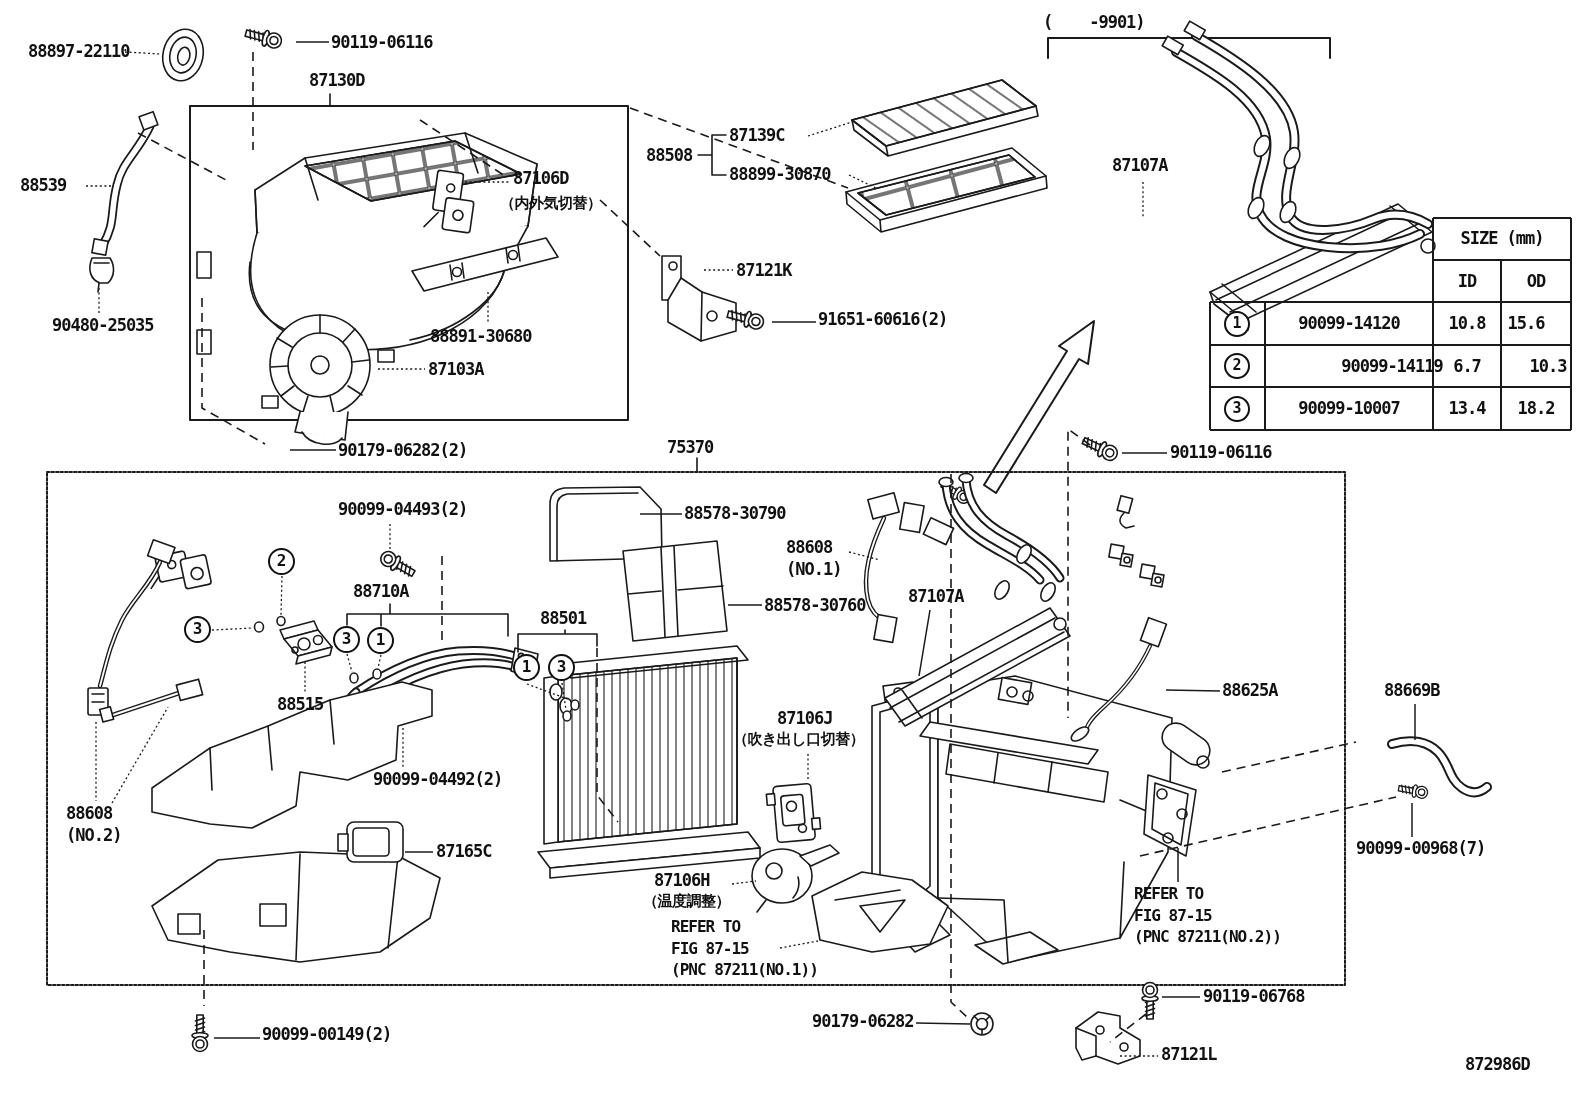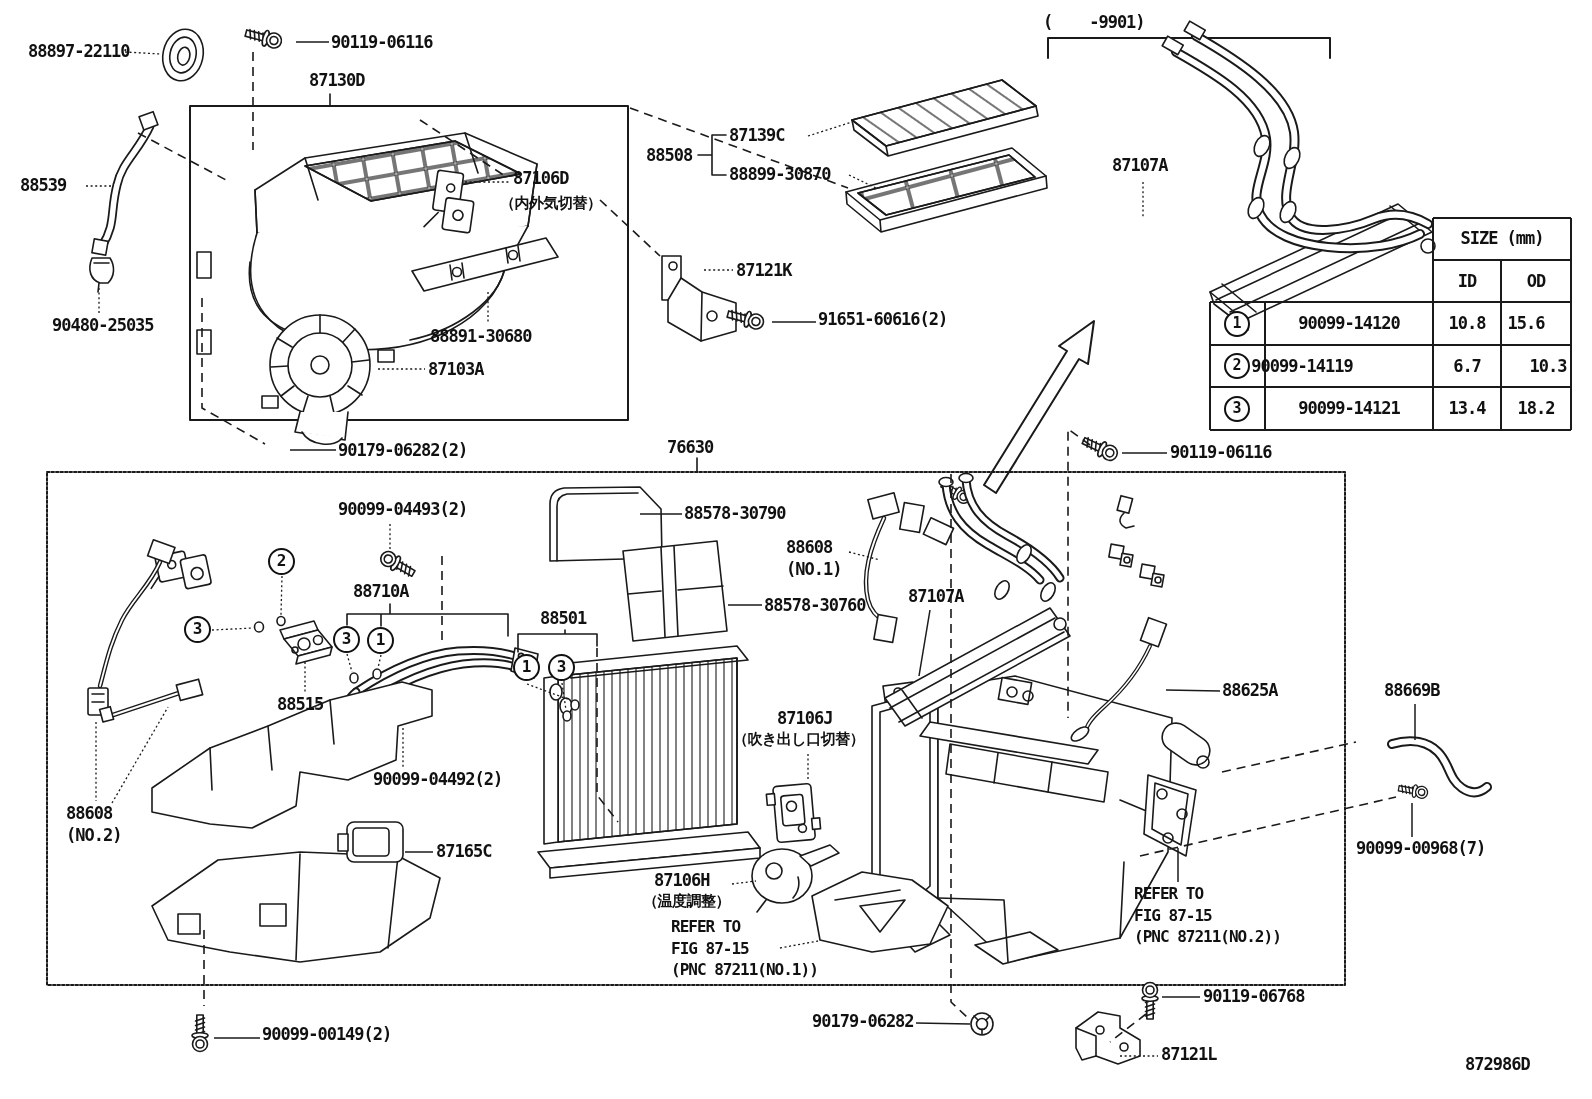--- a/index.html
+++ b/index.html
@@ -454,21 +454,21 @@
 <div class="lbl" style="left:428px;top:360px">87103A</div>
 <div class="lbl" style="left:338px;top:441px">90179-06282(2)</div>
 <div class="lbl" style="left:729px;top:126px">87139C</div>
 <div class="lbl" style="left:646px;top:146px">88508</div>
 <div class="lbl" style="left:729px;top:165px">88899-30870</div>
 <div class="lbl" style="left:736px;top:261px">87121K</div>
 <div class="lbl" style="left:818px;top:310px">91651-60616(2)</div>
 <div class="lbl" style="left:1043px;top:13px">(    -9901)</div>
 <div class="lbl" style="left:1112px;top:156px">87107A</div>
 <div class="lbl" style="left:1170px;top:443px">90119-06116</div>
-<div class="lbl" style="left:667px;top:438px">76630</div>
+<div class="lbl" style="left:667px;top:438px">75370</div>
 <div class="lbl" style="left:684px;top:504px">88578-30790</div>
 <div class="lbl" style="left:786px;top:538px">88608</div>
 <div class="lbl" style="left:786px;top:560px">(NO.1)</div>
 <div class="lbl" style="left:764px;top:596px">88578-30760</div>
 <div class="lbl" style="left:908px;top:587px">87107A</div>
 <div class="lbl" style="left:338px;top:500px">90099-04493(2)</div>
 <div class="lbl" style="left:353px;top:582px">88710A</div>
 <div class="lbl" style="left:540px;top:609px">88501</div>
 <div class="lbl" style="left:277px;top:695px">88515</div>
 <div class="lbl" style="left:373px;top:770px">90099-04492(2)</div>
@@ -504,22 +504,22 @@
 <div class="tcell" style="left:1433px;top:228px;width:138px">SIZE (mm)</div>
 <div class="tcell" style="left:1433px;top:271px;width:68px">ID</div>
 <div class="tcell" style="left:1501px;top:271px;width:70px">OD</div>
 
 <div class="tnum" style="left:1224px;top:311px">1</div>
 <div class="tcell" style="left:1265px;top:313px;width:168px">90099-14120</div>
 <div class="tcell" style="left:1433px;top:313px;width:68px">10.8</div>
 <div class="tcell" style="left:1501px;top:313px;width:50px">15.6</div>
 
 <div class="tnum" style="left:1224px;top:353px">2</div>
-<div class="tcell" style="left:1218px;top:356px;width:168px">90099-14119</div>
+<div class="tcell" style="left:1308px;top:356px;width:168px">90099-14119</div>
 <div class="tcell" style="left:1433px;top:356px;width:68px">6.7</div>
 <div class="tcell" style="left:1501px;top:356px;width:94px">10.3</div>
 
 <div class="tnum" style="left:1224px;top:396px">3</div>
-<div class="tcell" style="left:1265px;top:398px;width:168px">90099-14121</div>
+<div class="tcell" style="left:1265px;top:398px;width:168px">90099-10007</div>
 <div class="tcell" style="left:1433px;top:398px;width:68px">13.4</div>
 <div class="tcell" style="left:1501px;top:398px;width:70px">18.2</div>
 
 </div>
 
 </body></html>

